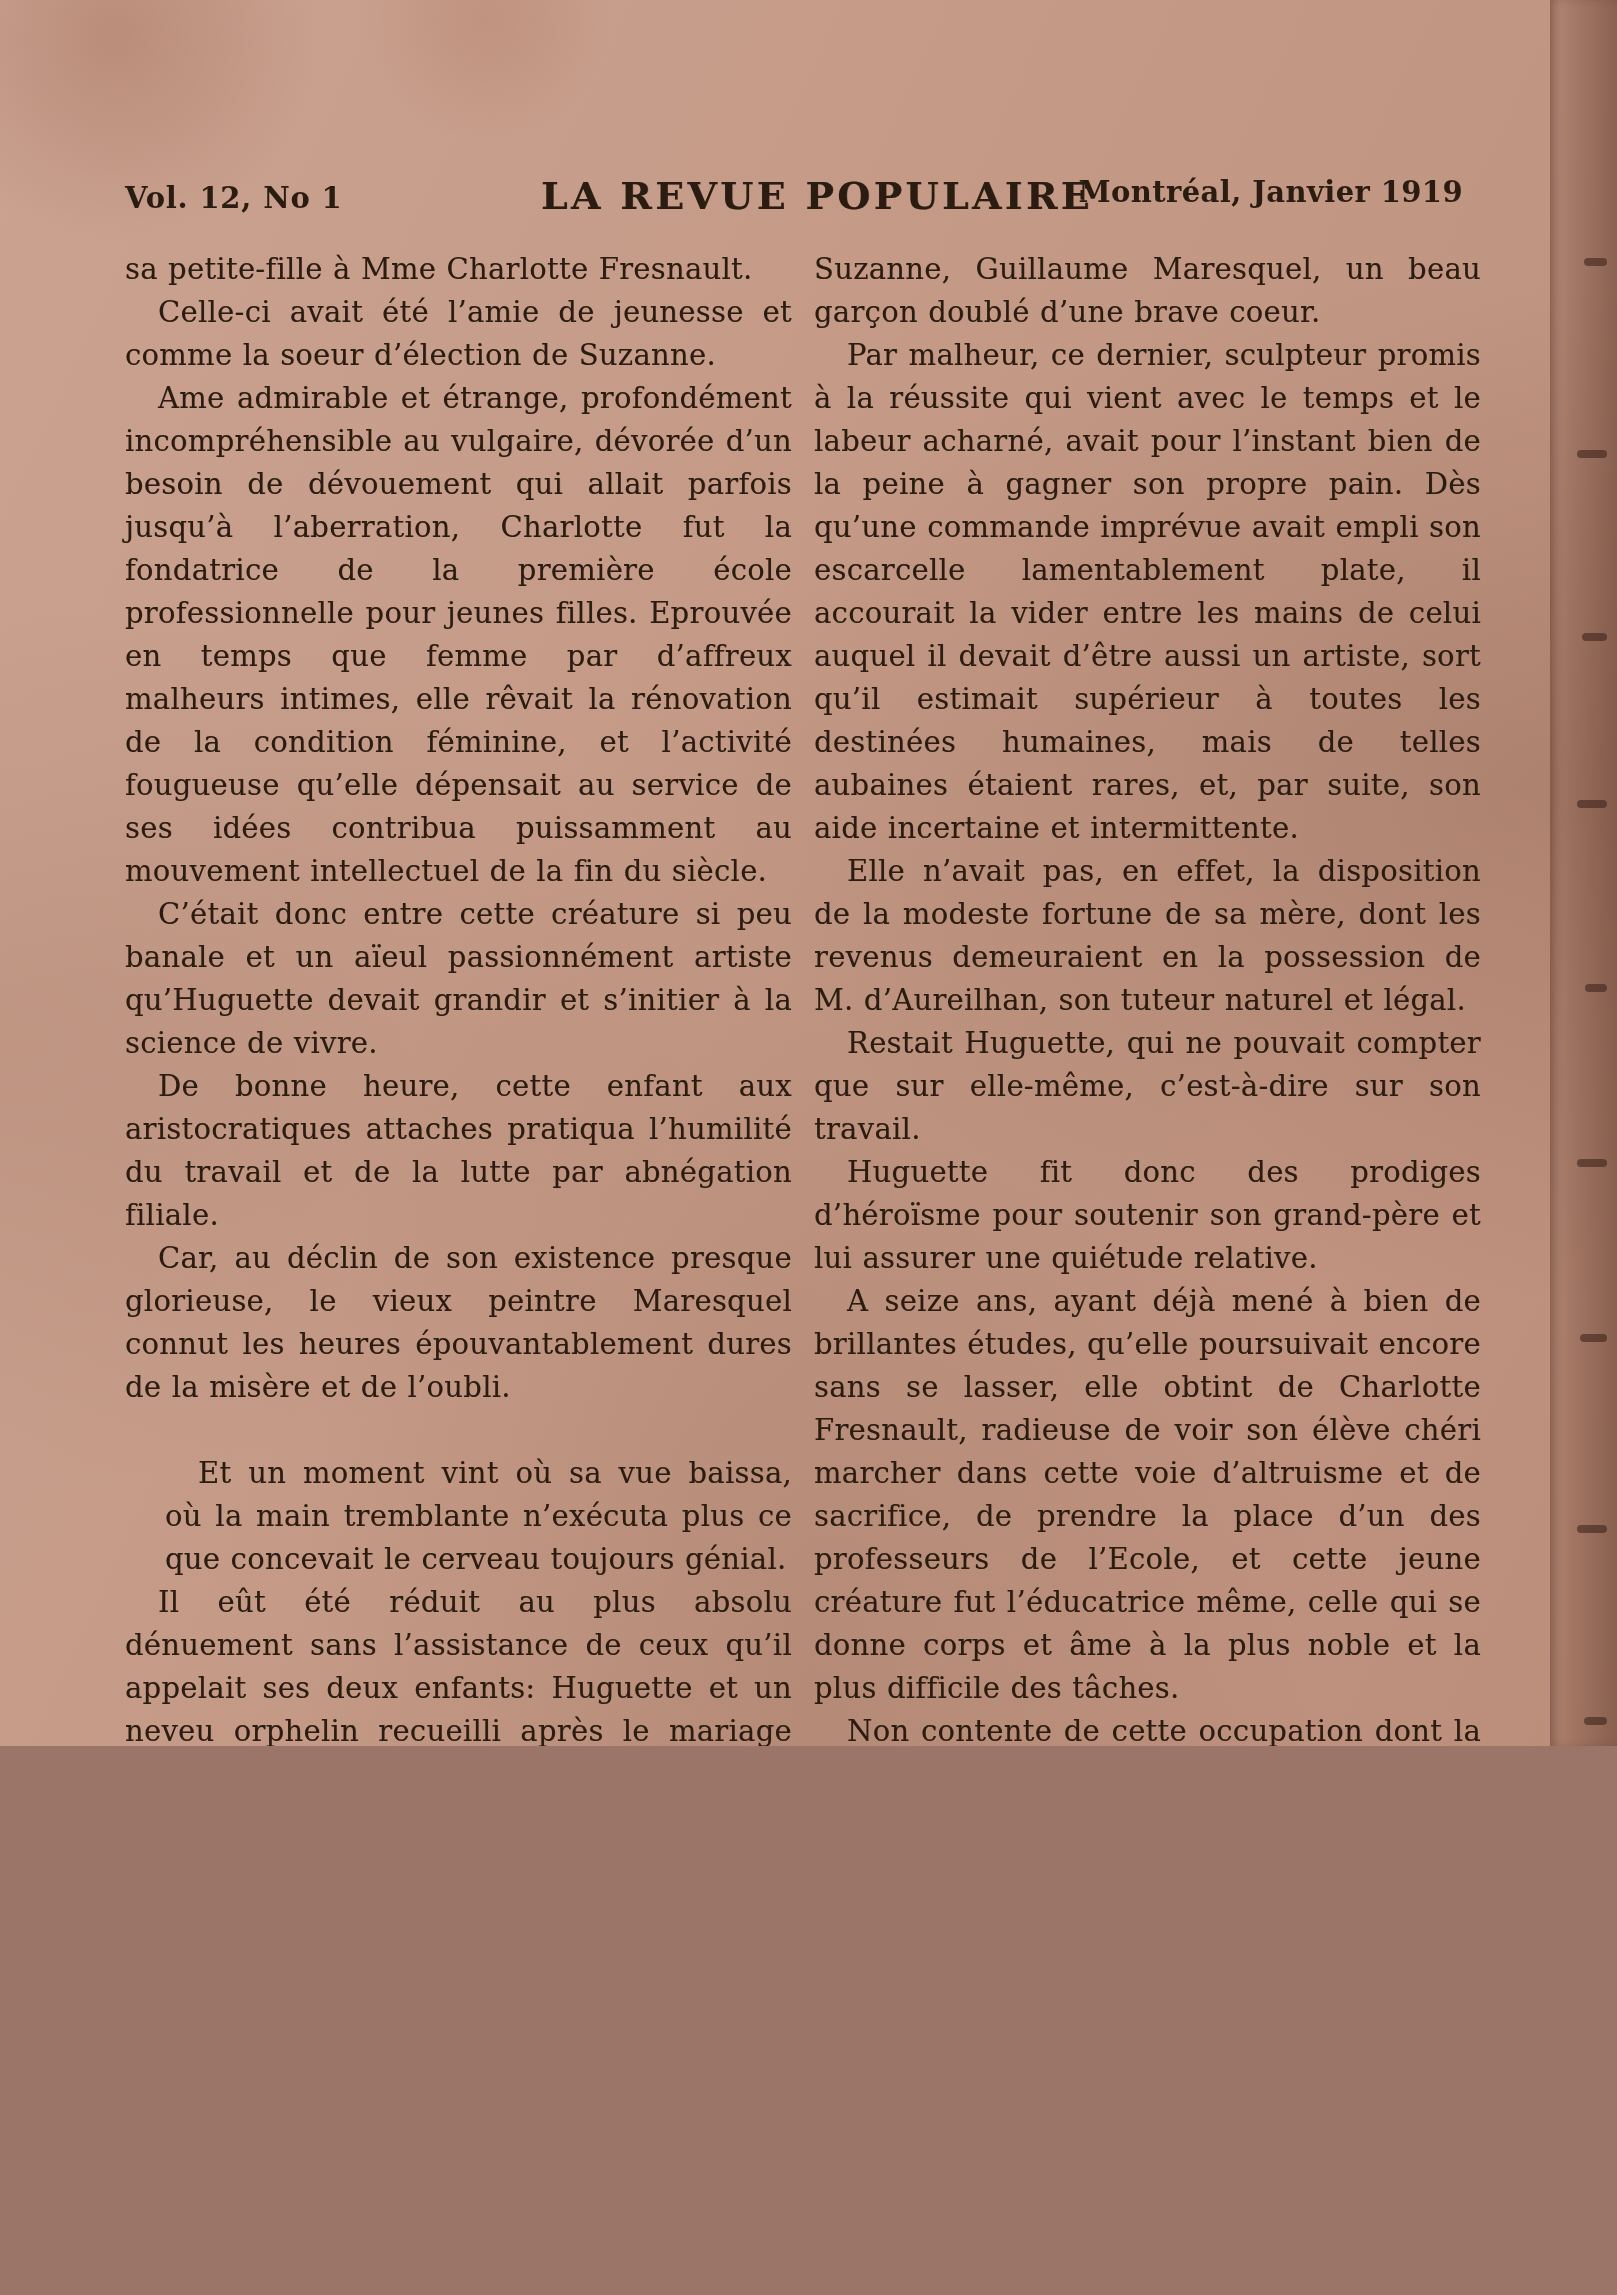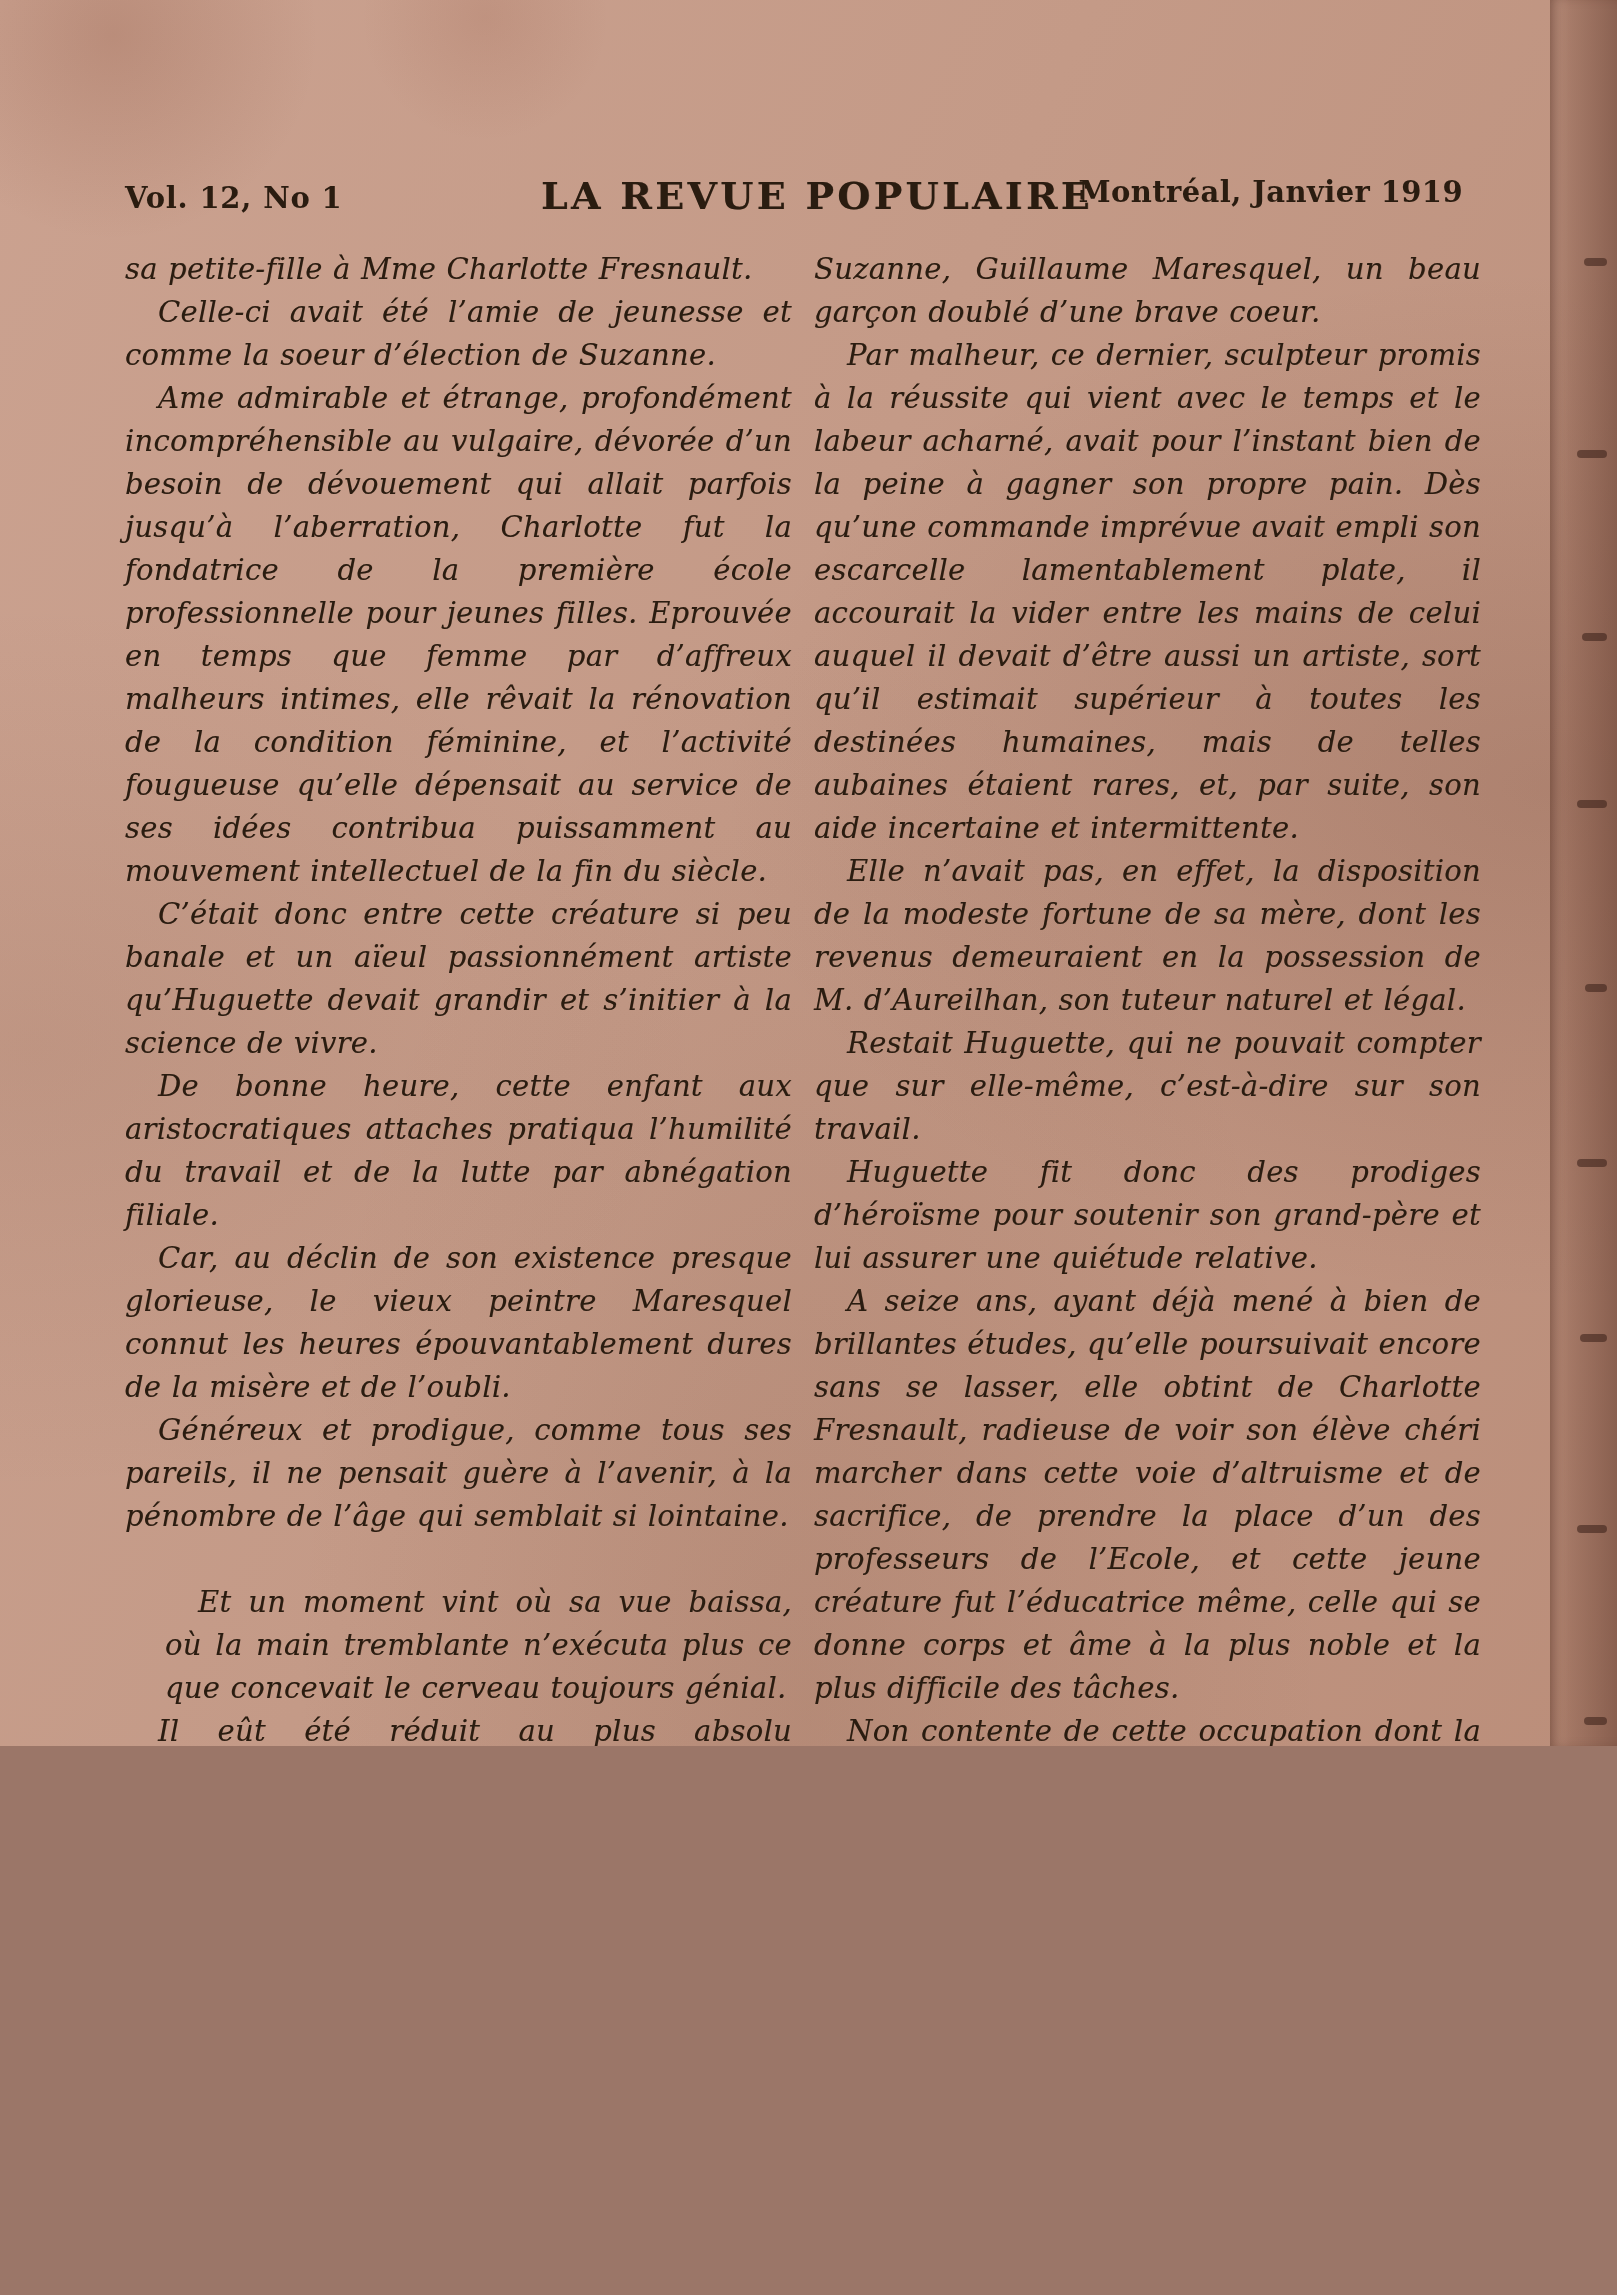--- a/index.html
+++ b/index.html
@@ -85,21 +85,20 @@
     letter-spacing: 0.4px;
     white-space: nowrap;
   }
 
   .columns {
     position: absolute;
     left: 125px; top: 248px;
     width: 1384px;
     display: flex;
     gap: 22px;
-    font-style: italic;
   }
   .col {
     width: 667px;
     font-size: 29px;
     line-height: 43px;
     text-align: justify;
     letter-spacing: 0.3px;
     word-spacing: 0.8px;
     text-shadow: 0.3px 0.3px 0 rgba(42,28,16,0.35);
     hyphens: auto;
@@ -131,21 +130,20 @@
 
   <div class="columns">
 
     <div class="col">
       <p class="noindent">sa petite-fille à Mme Charlotte Fresnault.</p>
       <p>Celle-ci avait été l’amie de jeunesse et comme la soeur d’élection de Suzanne.</p>
       <p>Ame admirable et étrange, profondément incompréhensible au vulgaire, dévorée d’un besoin de dévouement qui allait parfois jusqu’à l’aberration, Charlotte fut la fondatrice de la première école professionnelle pour jeunes filles. Eprouvée en temps que femme par d’affreux malheurs intimes, elle rêvait la rénovation de la condition féminine, et l’activité fougueuse qu’elle dépensait au service de ses idées contribua puissamment au mouvement intellectuel de la fin du siècle.</p>
       <p>C’était donc entre cette créature si peu banale et un aïeul passionnément artiste qu’Huguette devait grandir et s’initier à la science de vivre.</p>
       <p>De bonne heure, cette enfant aux aristocratiques attaches pratiqua l’humilité du travail et de la lutte par abnégation filiale.</p>
       <p>Car, au déclin de son existence presque glorieuse, le vieux peintre Maresquel connut les heures épouvantablement dures de la misère et de l’oubli.</p>
-      <p>Généreux et prodigue, comme tous ses pareils, il ne pensait guère à l’avenir, à la pénombre de l’âge qui semblait si lointaine.</p>
       <p class="space-before">Et un moment vint où sa vue baissa, où la main tremblante n’exécuta plus ce que concevait le cerveau toujours génial.</p>
       <p>Il eût été réduit au plus absolu dénuement sans l’assistance de ceux qu’il appelait ses deux enfants: Huguette et un neveu orphelin recueilli après le mariage de</p>
     </div>
 
     <div class="col">
       <p class="noindent">Suzanne, Guillaume Maresquel, un beau garçon doublé d’une brave coeur.</p>
       <p>Par malheur, ce dernier, sculpteur promis à la réussite qui vient avec le temps et le labeur acharné, avait pour l’instant bien de la peine à gagner son propre pain. Dès qu’une commande imprévue avait empli son escarcelle lamentablement plate, il accourait la vider entre les mains de celui auquel il devait d’être aussi un artiste, sort qu’il estimait supérieur à toutes les destinées humaines, mais de telles aubaines étaient rares, et, par suite, son aide incertaine et intermittente.</p>
       <p>Elle n’avait pas, en effet, la disposition de la modeste fortune de sa mère, dont les revenus demeuraient en la possession de M. d’Aureilhan, son tuteur naturel et légal.</p>
       <p>Restait Huguette, qui ne pouvait compter que sur elle-même, c’est-à-dire sur son travail.</p>
       <p>Huguette fit donc des prodiges d’héroïsme pour soutenir son grand-père et lui assurer une quiétude relative.</p>

